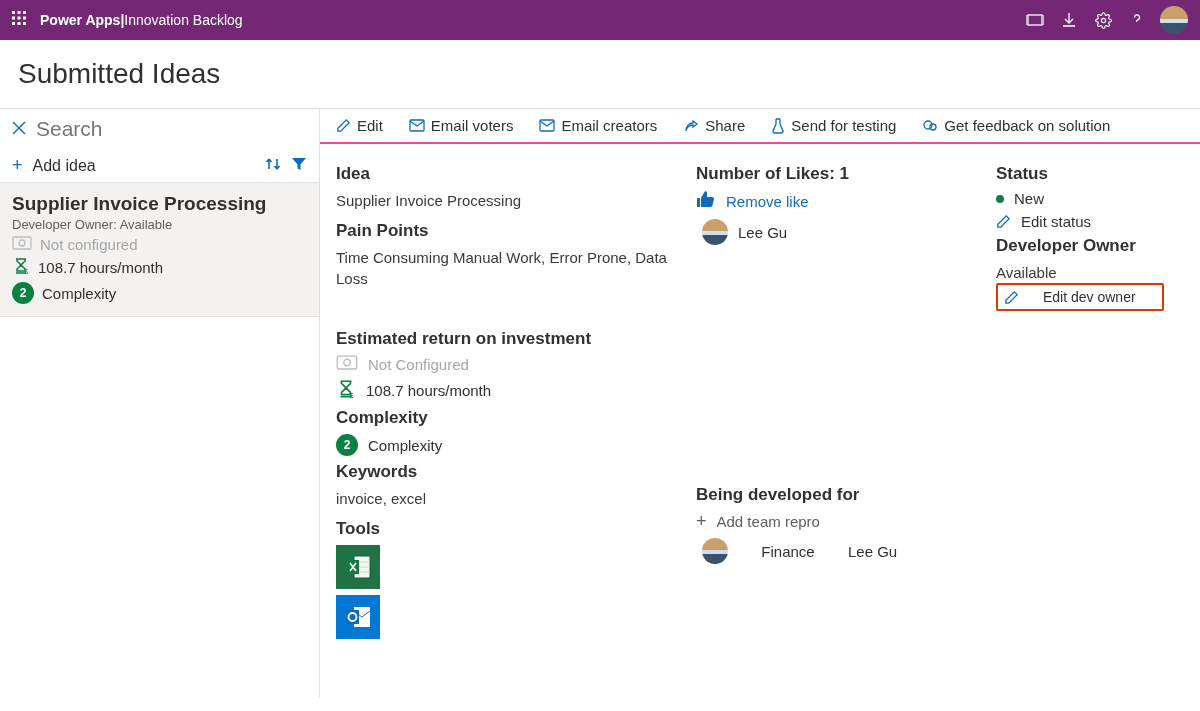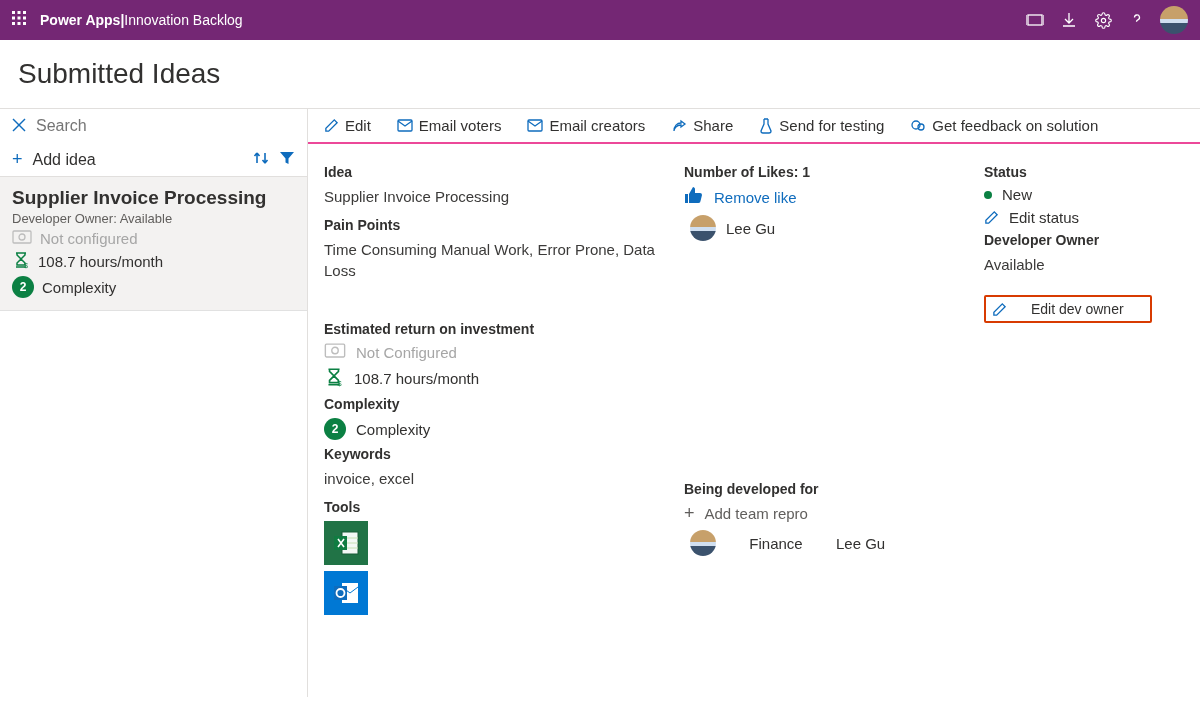--- a/index.html
+++ b/index.html
@@ -11,21 +11,21 @@
   .topbar-spacer { flex: 1; }
   .topbar-icon { width: 34px; height: 40px; display: flex; align-items: center; justify-content: center; cursor: pointer; }
   .avatar { width: 28px; height: 28px; border-radius: 50%; background: linear-gradient(180deg,#c7a06a 0 45%, #d0dff0 45% 60%, #3b526d 60% 100%); margin-left: 6px; }
   .avatar.small { width: 26px; height: 26px; }
   
   .page-title { font-size: 28px; font-weight: 400; padding: 18px 13px 18px 18px; }
   
   .content { display: flex; border-top: 1px solid #e1dfdd; height: calc(100% - 122px); }
   .sidebar { width: 330px; border-right: 1px solid #e1dfdd; display: flex; flex-direction: column; }
   .search-row { display: flex; align-items: center; padding: 8px 12px; gap: 10px; color: #605e5c; }
-  .search-row input { border: none; outline: none; font-size: 16px; color: #605e5c; flex:1; }
+  .search-row input { border: none; outline: none; font-size: 21px; color: #605e5c; flex:1; }
   .add-row { display: flex; align-items: center; padding: 6px 12px; gap: 10px; border-bottom: 1px solid #e1dfdd; }
   .add-row .plus { color: #0f6cbd; font-size: 18px; }
   .add-row .label { font-size: 16px; flex:1; }
   .sort-icon, .filter-icon { color: #0f6cbd; cursor: pointer; }
   
   .idea-card { background: #f3f2f1; border-bottom: 1px solid #e1e1e1; padding: 10px 12px 12px; cursor: pointer; }
   .idea-card h3 { font-size: 19px; font-weight: 600; margin-bottom: 2px; }
   .idea-card .sub { font-size: 13px; color: #605e5c; margin-bottom: 4px; }
   .meta-row { display: flex; align-items: center; gap: 8px; margin-top: 4px; font-size: 15px; }
   .meta-row.muted { color: #a6a6a6; }
@@ -34,21 +34,21 @@
   
   .main { flex: 1; display:flex; flex-direction: column; }
   .toolbar { display: flex; gap: 26px; padding: 8px 16px; border-bottom: 2px solid #ec4899; }
   .tool { display:flex; align-items:center; gap:6px; color:#323130; cursor:pointer; font-size:15px; }
   .tool svg { stroke:#0f6cbd; }
   
   .detail { display:flex; padding: 14px 16px; gap: 20px; overflow:auto; }
   .col1 { width: 340px; }
   .col2 { width: 280px; }
   .col3 { width: 200px; }
-  h4.section { font-size: 14px; font-weight: 600; margin-top: 6px; margin-bottom: 6px; }
+  h4.section { font-size: 17px; font-weight: 600; margin-top: 6px; margin-bottom: 6px; }
   .body-text { font-size: 15px; color:#3b3a39; line-height:1.4; margin-bottom: 10px; }
   .muted { color:#a6a6a6; }
   .row { display:flex; align-items:center; gap:10px; margin: 6px 0; font-size:15px;text-align:center; }
   .link { color:#0f6cbd; cursor:pointer; }
   .status-dot { width:8px; height:8px; border-radius:50%; background:#0b8043; display:inline-block; }
   .tool-tile { width:44px; height:44px; display:flex; align-items:center; justify-content:center; margin-top:6px; }
   .tile-green { background:#217346; }
   .tile-blue { background:#0078d4; }
   .highlight-box { border: 2px solid #d83b01; border-radius:2px; padding: 4px 6px; display:flex; align-items:center; gap:24px; width:168px; }
   .like-thumb { color:#0f6cbd; font-size:18px; }
@@ -296,21 +296,21 @@
           <span>New</span>
         </div>
         <div class="row">
           <svg width="15" height="15" viewBox="0 0 16 16" fill="none" stroke="#0f6cbd" stroke-width="1.4">
               <path d="M11 2l3 3L5 14H2v-3z"></path>
             </svg>
           <span>Edit status</span>
         </div>
 
         <h4 class="section">Developer Owner</h4>
-        <div class="body-text" style="margin-bottom:20px">Available</div>
+        <div class="body-text" style="margin-bottom:0">Available</div>
         <div class="highlight-box">
           <svg width="15" height="15" viewBox="0 0 16 16" fill="none" stroke="#0f6cbd" stroke-width="1.4">
               <path d="M11 2l3 3L5 14H2v-3z"></path>
             </svg>
           <span>Edit dev owner</span>
         </div>
       </div>
     </div>
   </div>
 </div>

